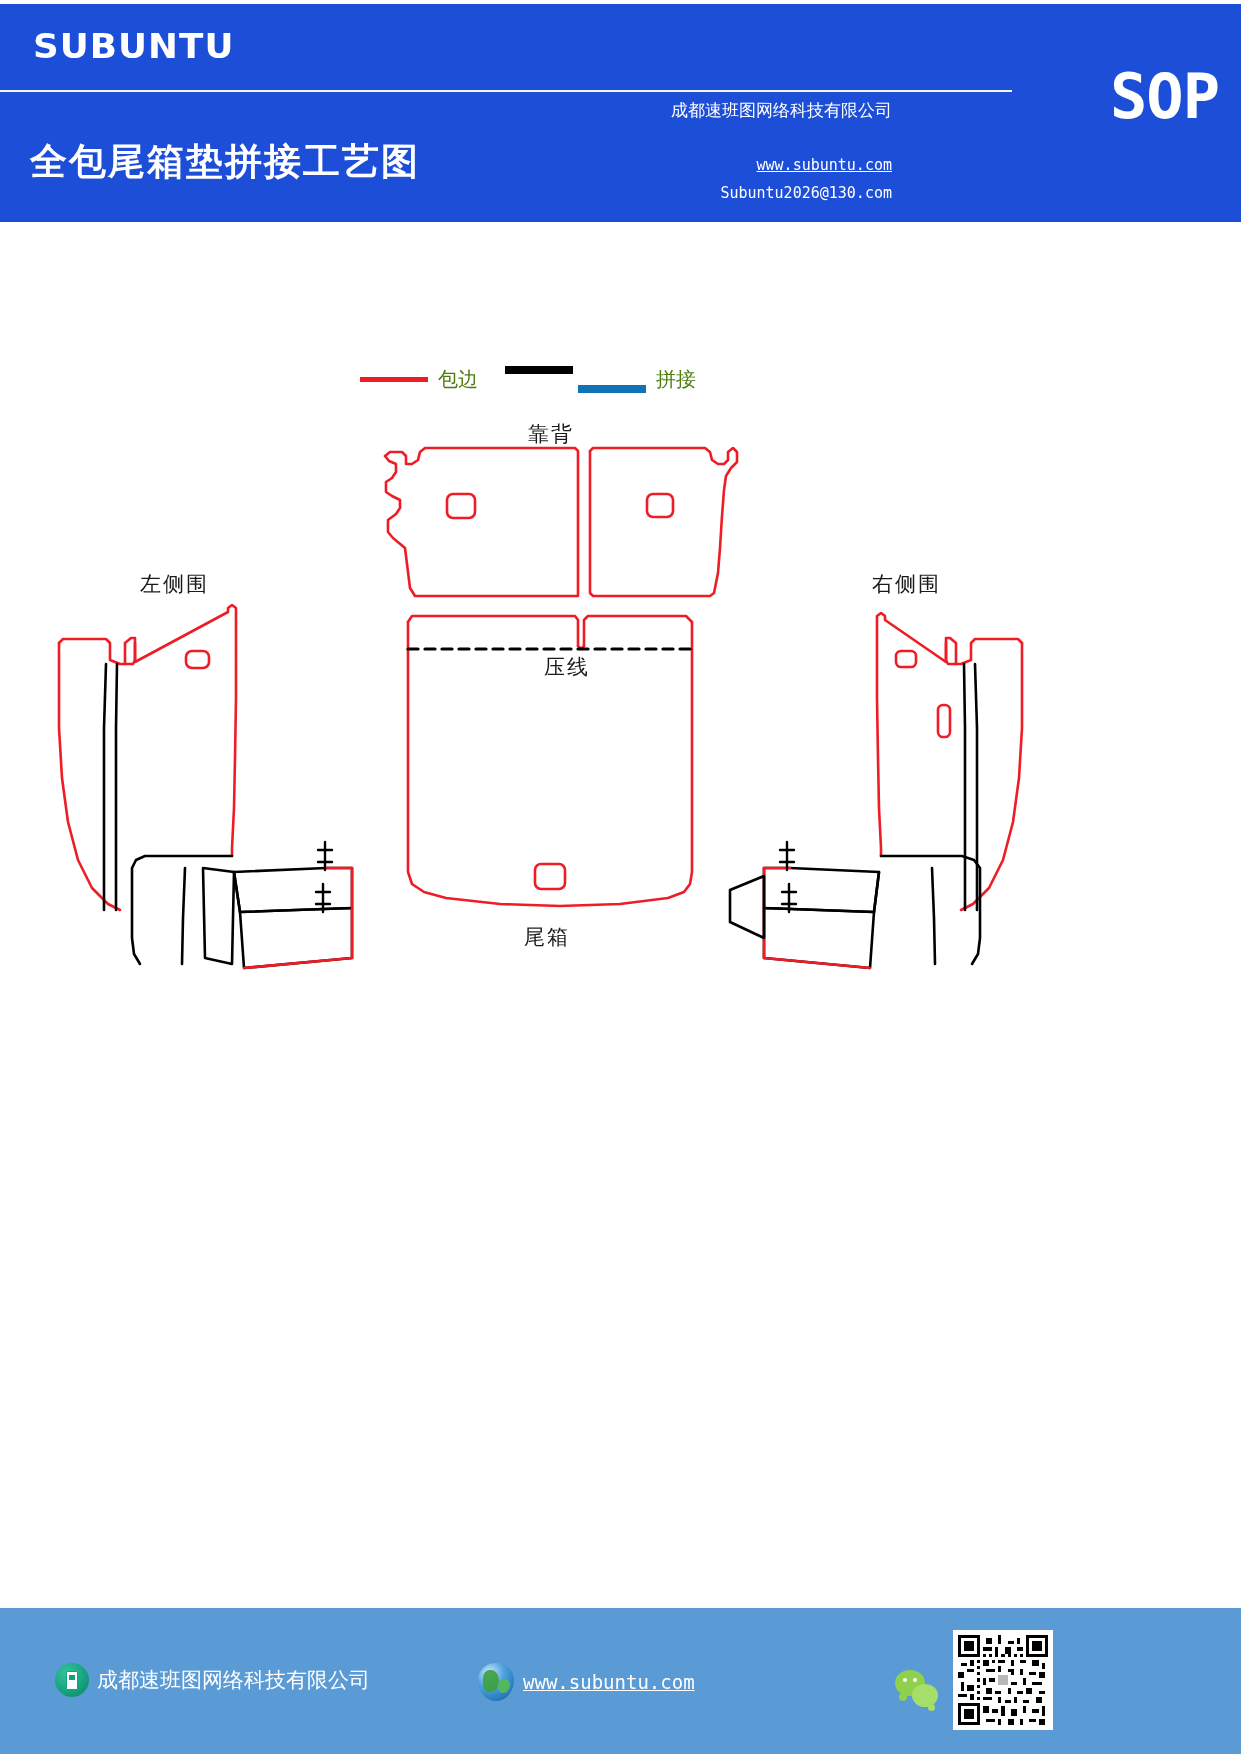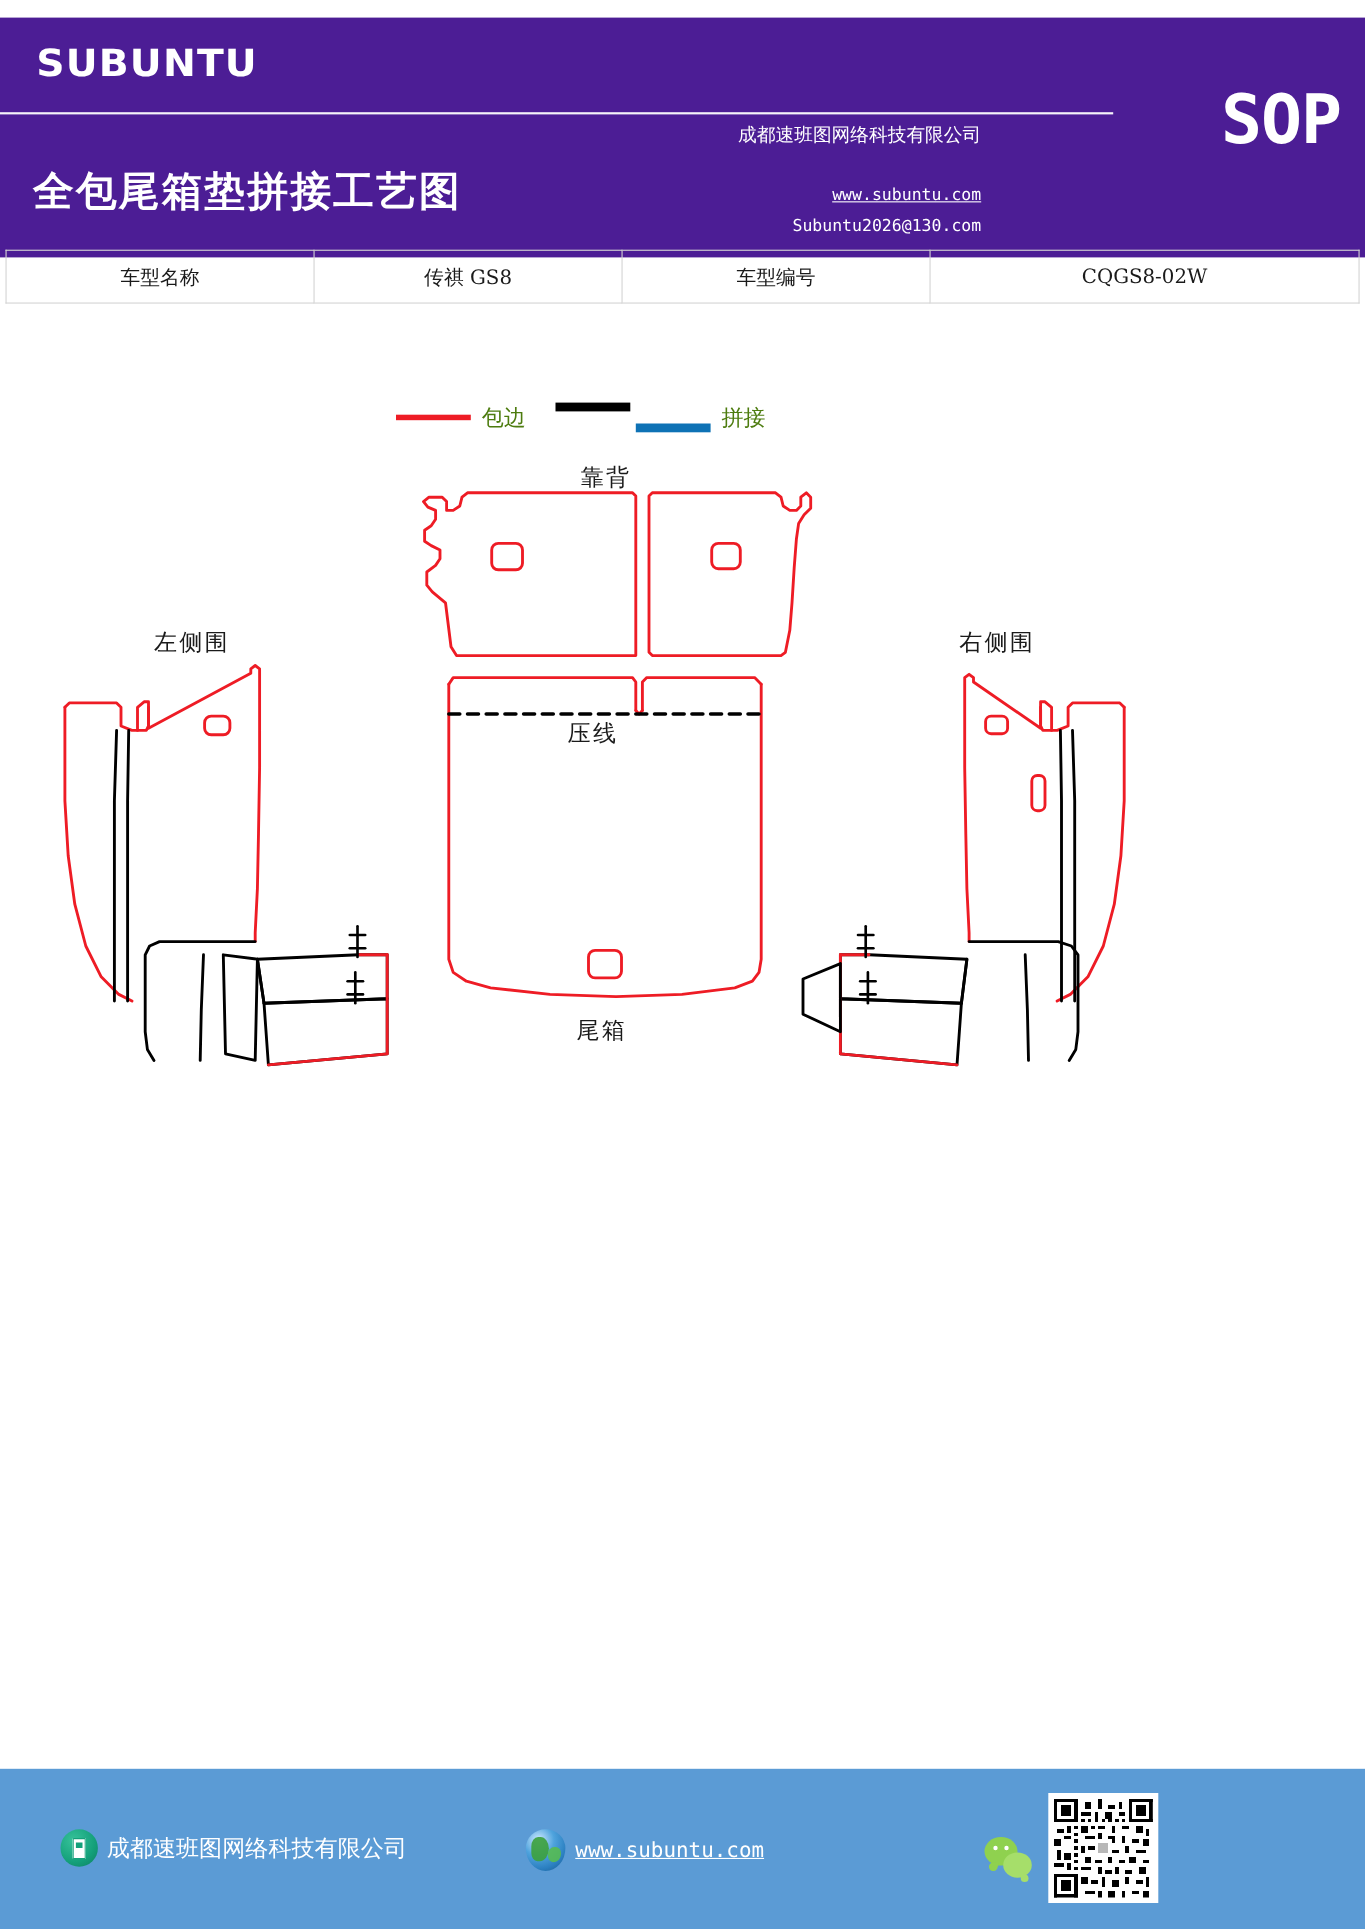--- a/index.html
+++ b/index.html
@@ -3,22 +3,22 @@
 <meta charset="utf-8">
 <style>
   html,body{margin:0;padding:0;}
   body{
     width:1241px;height:1754px;background:#ffffff;
     font-family:"Liberation Sans","DejaVu Sans",sans-serif;
     position:relative;overflow:hidden;
   }
   
   .header{
-    position:absolute;left:0;top:16px;width:1241px;height:218px;
-    background:#4c1d95;
+    position:absolute;left:0;top:4px;width:1241px;height:218px;
+    background:#1d4ed8;
   }
   .brand{
     position:absolute;left:33px;top:22px;
     color:#ffffff;font-size:34px;font-weight:bold;letter-spacing:1px;
     font-family:"DejaVu Sans",sans-serif;
     transform:scaleX(1.05);transform-origin:left center;
   }
   .hrule{
     position:absolute;left:0px;top:86px;width:1012px;height:2px;
     background:#ffffff;opacity:.95;
@@ -146,26 +146,20 @@
   <div class="hrule"></div>
   <div class="company-head">成都速班图网络科技有限公司</div>
   <div class="doc-title">全包尾箱垫拼接工艺图</div>
   <div class="url-head">www.subuntu.com</div>
   <div class="mail-head">Subuntu2026@130.com</div>
   <div class="sop">SOP</div>
 </div>
 
 <table class="info-table">
   <tbody>
-      <tr>
-    <td class="c1">车型名称</td>
-    <td class="c2">传祺 GS8</td>
-    <td class="c3">车型编号</td>
-    <td class="c4">CQGS8-02W</td>
-  </tr>
 </tbody>
   </table>
 
 <div class="legend">
   <div class="lg" style="left:360px;top:4px;">
     <span class="swatch" style="background:#ee1c25;"></span>
     <span class="lbl">包边</span>
   </div>
   <div class="lg" style="left:505px;top:4px;">
     <span class="swatch thick" style="background:#000000;"></span>
@@ -174,21 +168,21 @@
     <span class="swatch thick" style="background:#0e72b5;"></span>
     <span class="lbl">拼接</span>
   </div>
 </div>
 
 <div class="canvas">
 
   <div class="dlabel" style="left:528px;top:22px;">靠背</div>
   <div class="dlabel" style="left:140px;top:172px;">左侧围</div>
   <div class="dlabel" style="left:872px;top:172px;">右侧围</div>
-  <div class="dlabel" style="left:516px;top:255px;">压线</div>
+  <div class="dlabel" style="left:544px;top:255px;">压线</div>
   <div class="dlabel" style="left:524px;top:525px;">尾箱</div>
 
   <svg width="1241" height="600" viewBox="0 0 1241 600" xmlns="http://www.w3.org/2000/svg">
     <g fill="none" stroke-linejoin="round" stroke-linecap="round">
 
       <g stroke="#ee1c25" stroke-width="2.6">
         <path d="M385,58 L390,54 L402,54 L406,58 L406,66 L412,66 L418,62 L420,54 L425,50
                  L575,50 L578,53 L578,198 L415,198 L410,190 L405,150 L393,140 L388,134
                  L388,122 L396,116 L400,110 L400,102 L392,98 L386,94 L386,84 L392,80 L396,74
                  L396,66 L389,63 Z"></path>

